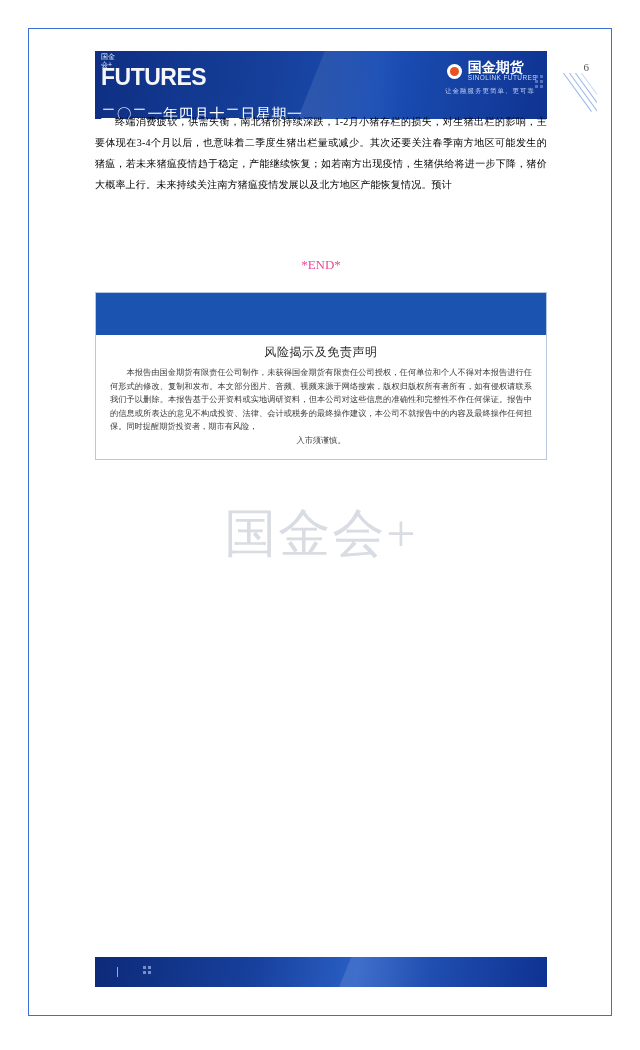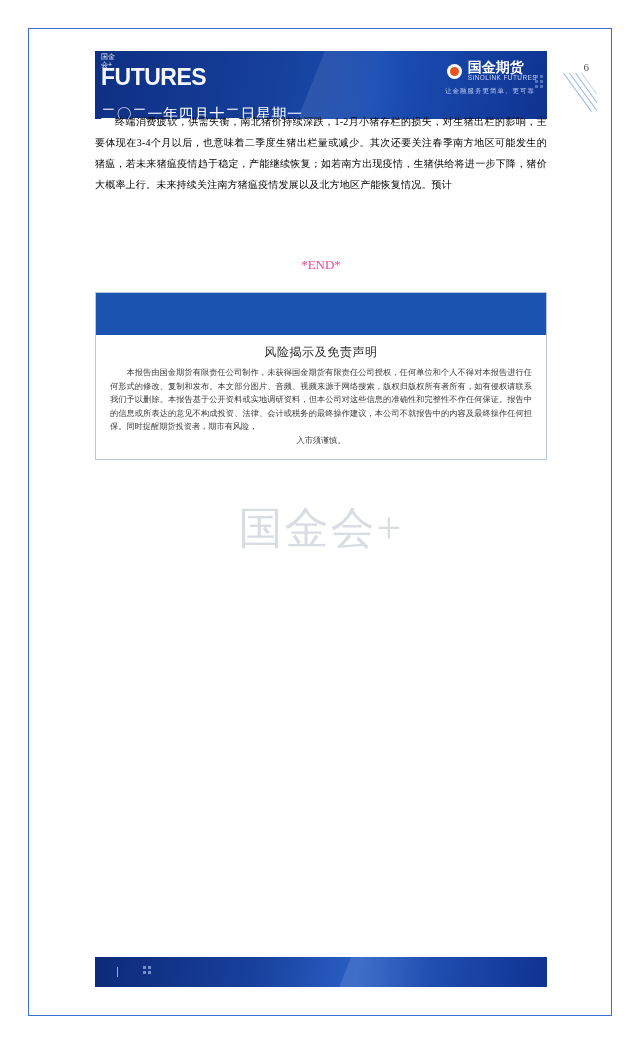--- a/index.html
+++ b/index.html
@@ -240,21 +240,21 @@
   }
 
   
   .watermark {
     position: absolute;
     left: 0;
     top: 470px;
     width: 584px;
     text-align: center;
     font-family: "Liberation Serif", serif;
-    font-size: 44px;
+    font-size: 52px;
     color: #d9dde3;
     letter-spacing: 2px;
     user-select: none;
   }
 
   
   .footer-band {
     position: absolute;
     left: 66px;
     bottom: 28px;

